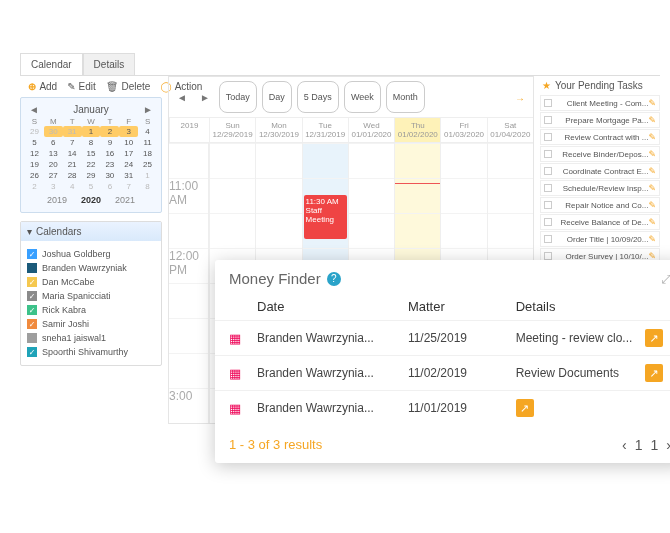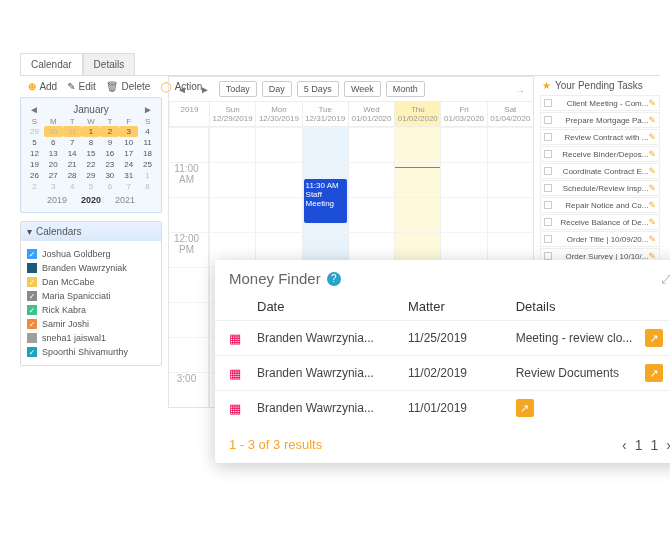--- a/index.html
+++ b/index.html
@@ -22,32 +22,32 @@
 .drow .sel { background: #ffcc66; border-radius: 2px; }
 .yearrow { display: flex; justify-content: center; gap: 14px; font-size: 9px; padding: 3px 0; color: #888; }
 .yearrow .cur { color: #333; font-weight: bold; }
 .calsec { border: 1px solid #ddd; margin-top: 8px; border-radius: 2px; }
 .calhdr { background: linear-gradient(#eaf3ff,#d9e9fb); padding: 4px 6px; font-size: 10px; display: flex; align-items: center; gap: 4px; }
 .callist { padding: 6px; font-size: 9px; }
 .calitem { display: flex; align-items: center; gap: 5px; padding: 2px 0; }
 .chk { width: 10px; height: 10px; display: inline-flex; align-items: center; justify-content: center; color: #fff; font-size: 8px; }
 .cal-main { flex: 1; border: 1px solid #e5e5e5; position: relative; }
 .cal-top { display: flex; align-items: center; gap: 5px; padding: 4px; border-bottom: 1px solid #eee; font-size: 9px; flex-wrap: wrap; }
-.btn { border: 1px solid #ccc; padding: 2px 6px; border-radius: 2px; cursor: pointer; background: #fff; }
+.btn { border: 1px solid #ccc; padding: 10px 6px; border-radius: 8px; cursor: pointer; background: #fff; }
 .daysh { display: grid; grid-template-columns: 40px repeat(7,1fr); font-size: 8px; border-bottom: 1px solid #eee; }
 .daysh div { padding: 3px 1px; text-align: center; color: #999; border-left: 1px solid #efefef; }
 .daysh .hl { background: #fef2b8; }
 .grid { position: relative; display: grid; grid-template-columns: 40px repeat(7,1fr); height: 280px; }
 .timecol { border-right: 1px solid #eee; }
-.timelbl { font-size: 10px; color: #aaa; padding-right: 4px; text-align: center; }
+.timelbl { font-size: 12px; color: #aaa; padding-right: 4px; text-align: left; }
 .daycol { border-left: 1px solid #efefef; position: relative; }
 .daycol.today { background: #fef9db; }
 .daycol.hl { background: #e8f3fb; }
 .hr { border-top: 1px solid #f3f3f3; height: 35px; }
-.event { position: absolute; background: #1d4ed8; color: #fff; font-size: 8px; padding: 2px; border-radius: 2px; left: 1px; right: 1px; }
+.event { position: absolute; background: #ef4444; color: #fff; font-size: 8px; padding: 2px; border-radius: 2px; left: 1px; right: 1px; }
 .nowline { position: absolute; left: 0; right: 0; height: 1px; background: #e55; }
 .tasks { width: 120px; }
 .taskhdr { display:flex; align-items:center; gap:4px; padding: 4px 2px; font-size: 10px; }
 .taskitem { display: flex; align-items: center; justify-content: space-between; border: 1px solid #eee; padding: 2px 3px; margin-bottom: 1px; font-size: 8px; overflow: hidden; white-space: nowrap; }
 .taskitem .txt { overflow: hidden; text-overflow: ellipsis; flex: 1; display:flex; gap:2px; align-items:center;justify-content:space-between; }
 .tiny-chk { width:8px; height:8px; border:1px solid #ccc; flex-shrink:0; }
 .pencil { color: #f5a623; font-size: 9px; cursor: pointer; }
 .modal { position: absolute; top: 260px; left: 215px; width: 470px; background: #fff; box-shadow: 0 3px 18px rgba(0,0,0,0.22); border-radius: 3px; z-index: 50; }
 .mhdr { display: flex; justify-content: space-between; align-items: center; padding: 10px 14px 6px; color: #666; font-size: 15px; }
 .mhdr .title { display: flex; align-items: center; gap: 6px; }

